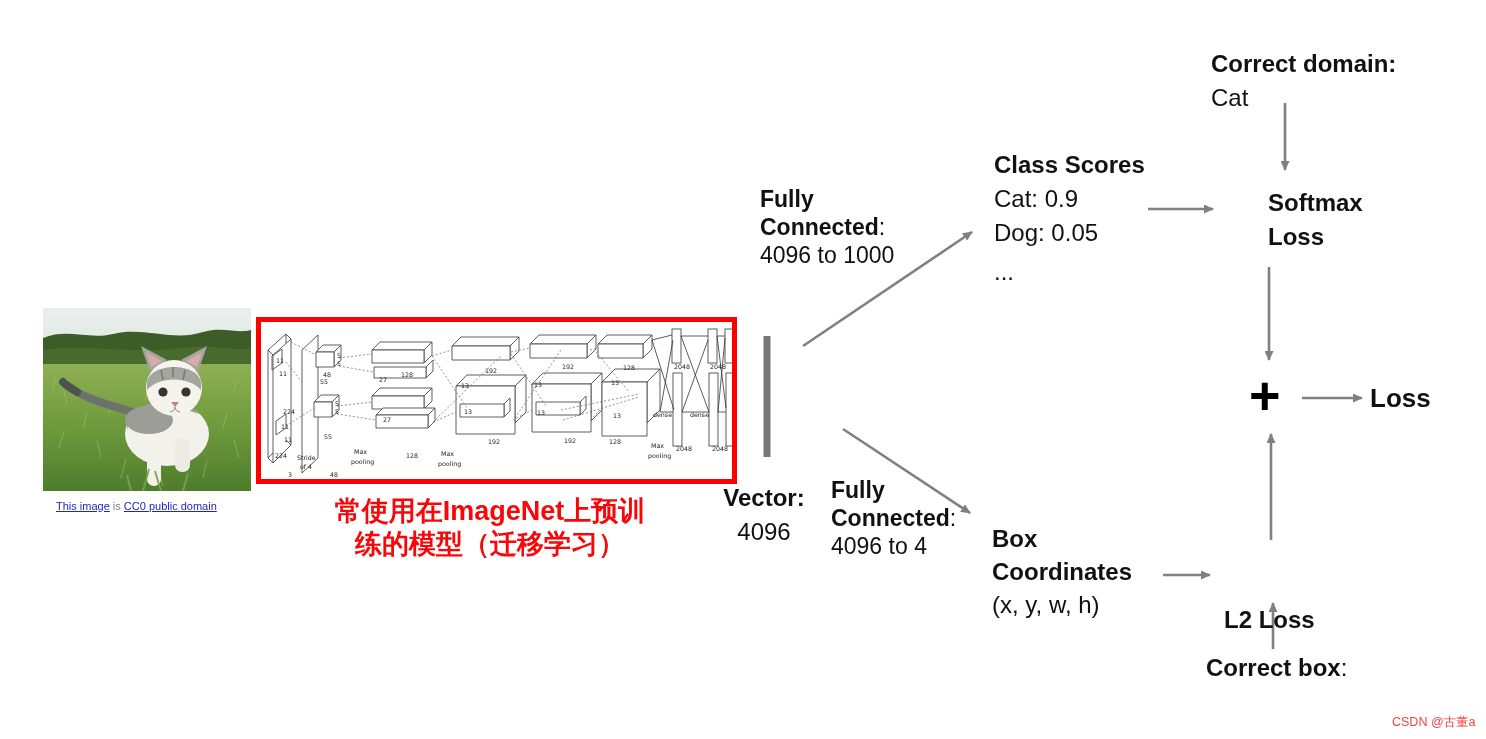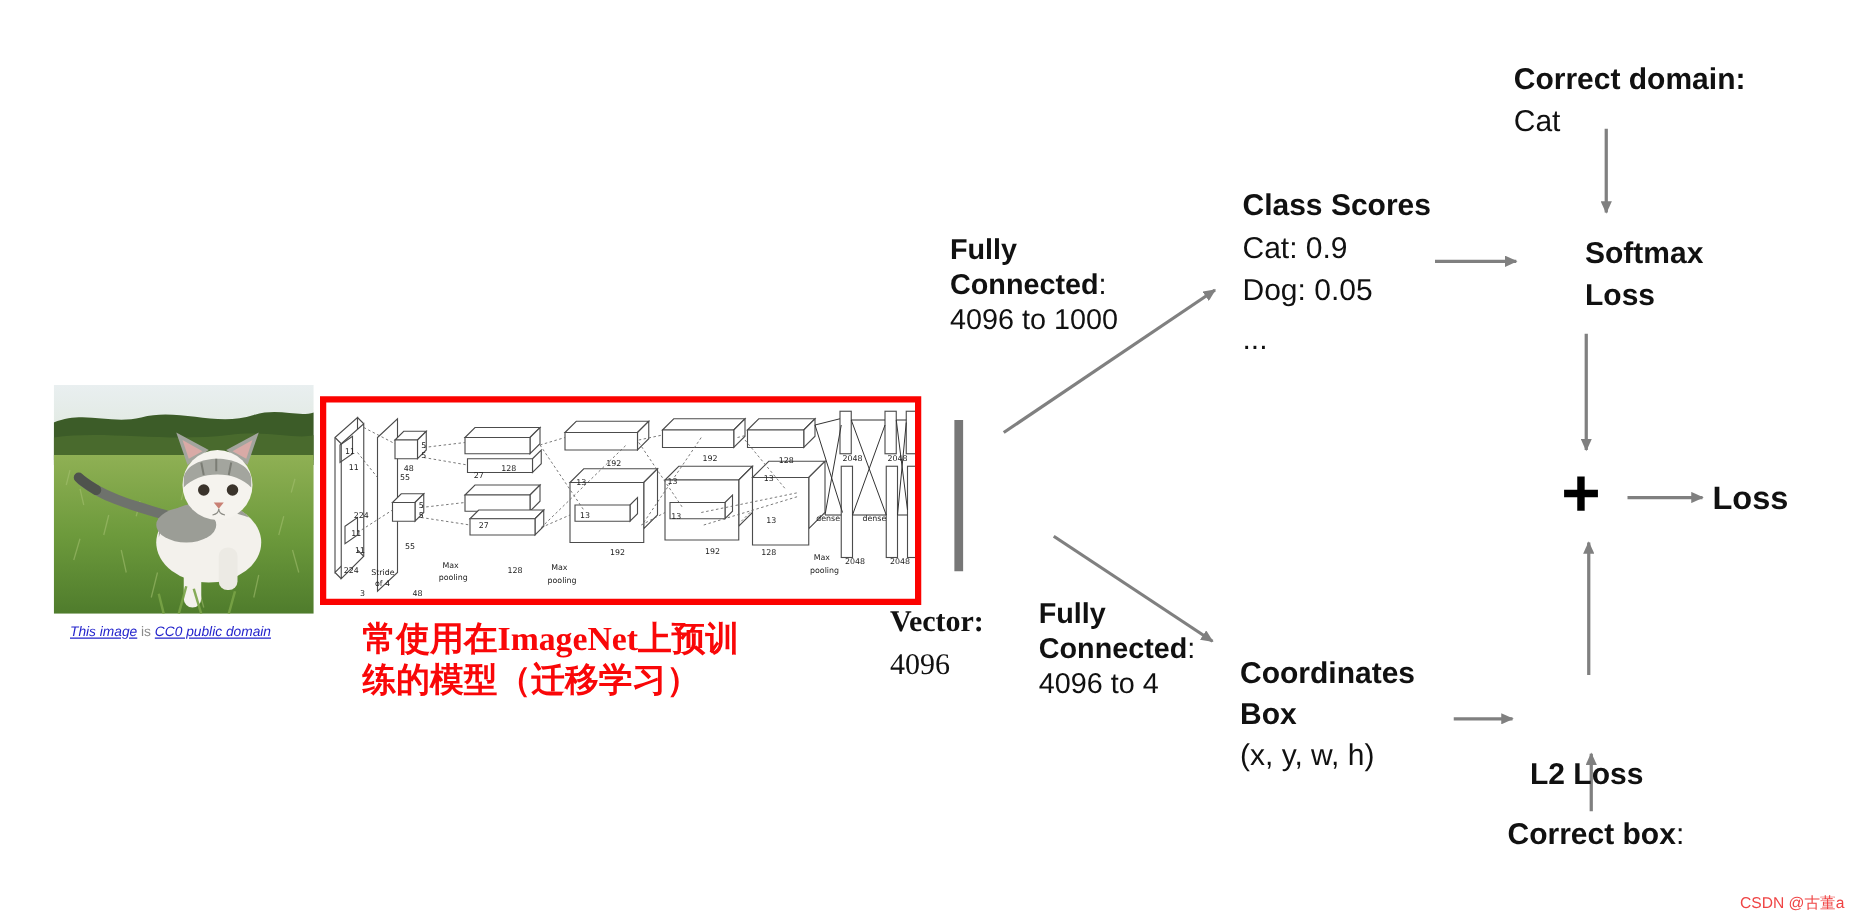--- a/index.html
+++ b/index.html
@@ -6,25 +6,25 @@
   body{
     width:1486px;height:739px;position:relative;background:#ffffff;
     font-family:"Liberation Sans","DejaVu Sans",sans-serif;color:#111;
     overflow:hidden;
   }
   .abs{position:absolute;}
   .b{font-weight:bold;}
   .t24{font-size:24px;line-height:34px;}
   .t21{font-size:23px;line-height:28px;}
   .t27{font-size:27px;line-height:33px;}
-  .center{text-align:left;font-family:Liberation Serif, serif;}
+  .center{text-align:center;}
   
   .photo{left:43px;top:308px;width:208px;height:183px;}
   .caption{left:56px;top:500px;font-size:11px;color:#8a8a8a;}
-  .caption a{color:#2323cc;text-decoration:underline;cursor:pointer;font-style:italic;}
+  .caption a{color:#2323cc;text-decoration:underline;cursor:pointer;}
   
   .redbox{left:256px;top:317px;width:481px;height:167px;border:5px solid #fb0200;box-sizing:border-box;background:#fff;}
   .cnn-svg{width:471px;height:157px;display:block;}
   .cnn-svg path,.cnn-svg rect,.cnn-svg line,.cnn-svg polyline{stroke:#4c4c4c;stroke-width:0.9;fill:none;}
   .cnn-svg .face{fill:#ffffff;}
   .cnn-svg .dash{stroke:#666;stroke-width:0.7;stroke-dasharray:2,2;}
   .cnn-svg .xline{stroke:#333;stroke-width:0.8;}
   .cnn-svg text{font-size:6.3px;fill:#222;stroke:none;font-family:"DejaVu Sans",sans-serif;}
   .annotation{left:290px;top:495px;width:400px;color:#f90708;}
   
@@ -282,22 +282,22 @@
   <div>4096</div>
 </div>
 
 <div class="abs t21" style="left:831px;top:476px;">
   <div class="b">Fully</div>
   <div><span class="b">Connected</span><span>:</span></div>
   <div>4096 to 4</div>
 </div>
 
 <div class="abs t24" style="left:992px;top:522px;line-height:33px;">
+  <div class="b">Box</div>
   <div class="b">Coordinates</div>
-  <div class="b">Box</div>
   <div>(x, y, w, h)</div>
 </div>
 
 <div class="abs t24 b" style="left:1224px;top:559px;margin-top:44px;">L2 Loss</div>
 
 <div class="abs t24" style="left:1206px;top:651px;">
   <div><span class="b">Correct box</span><span>:</span></div>
 </div>
 
 <div class="abs watermark">CSDN @古董a</div>

